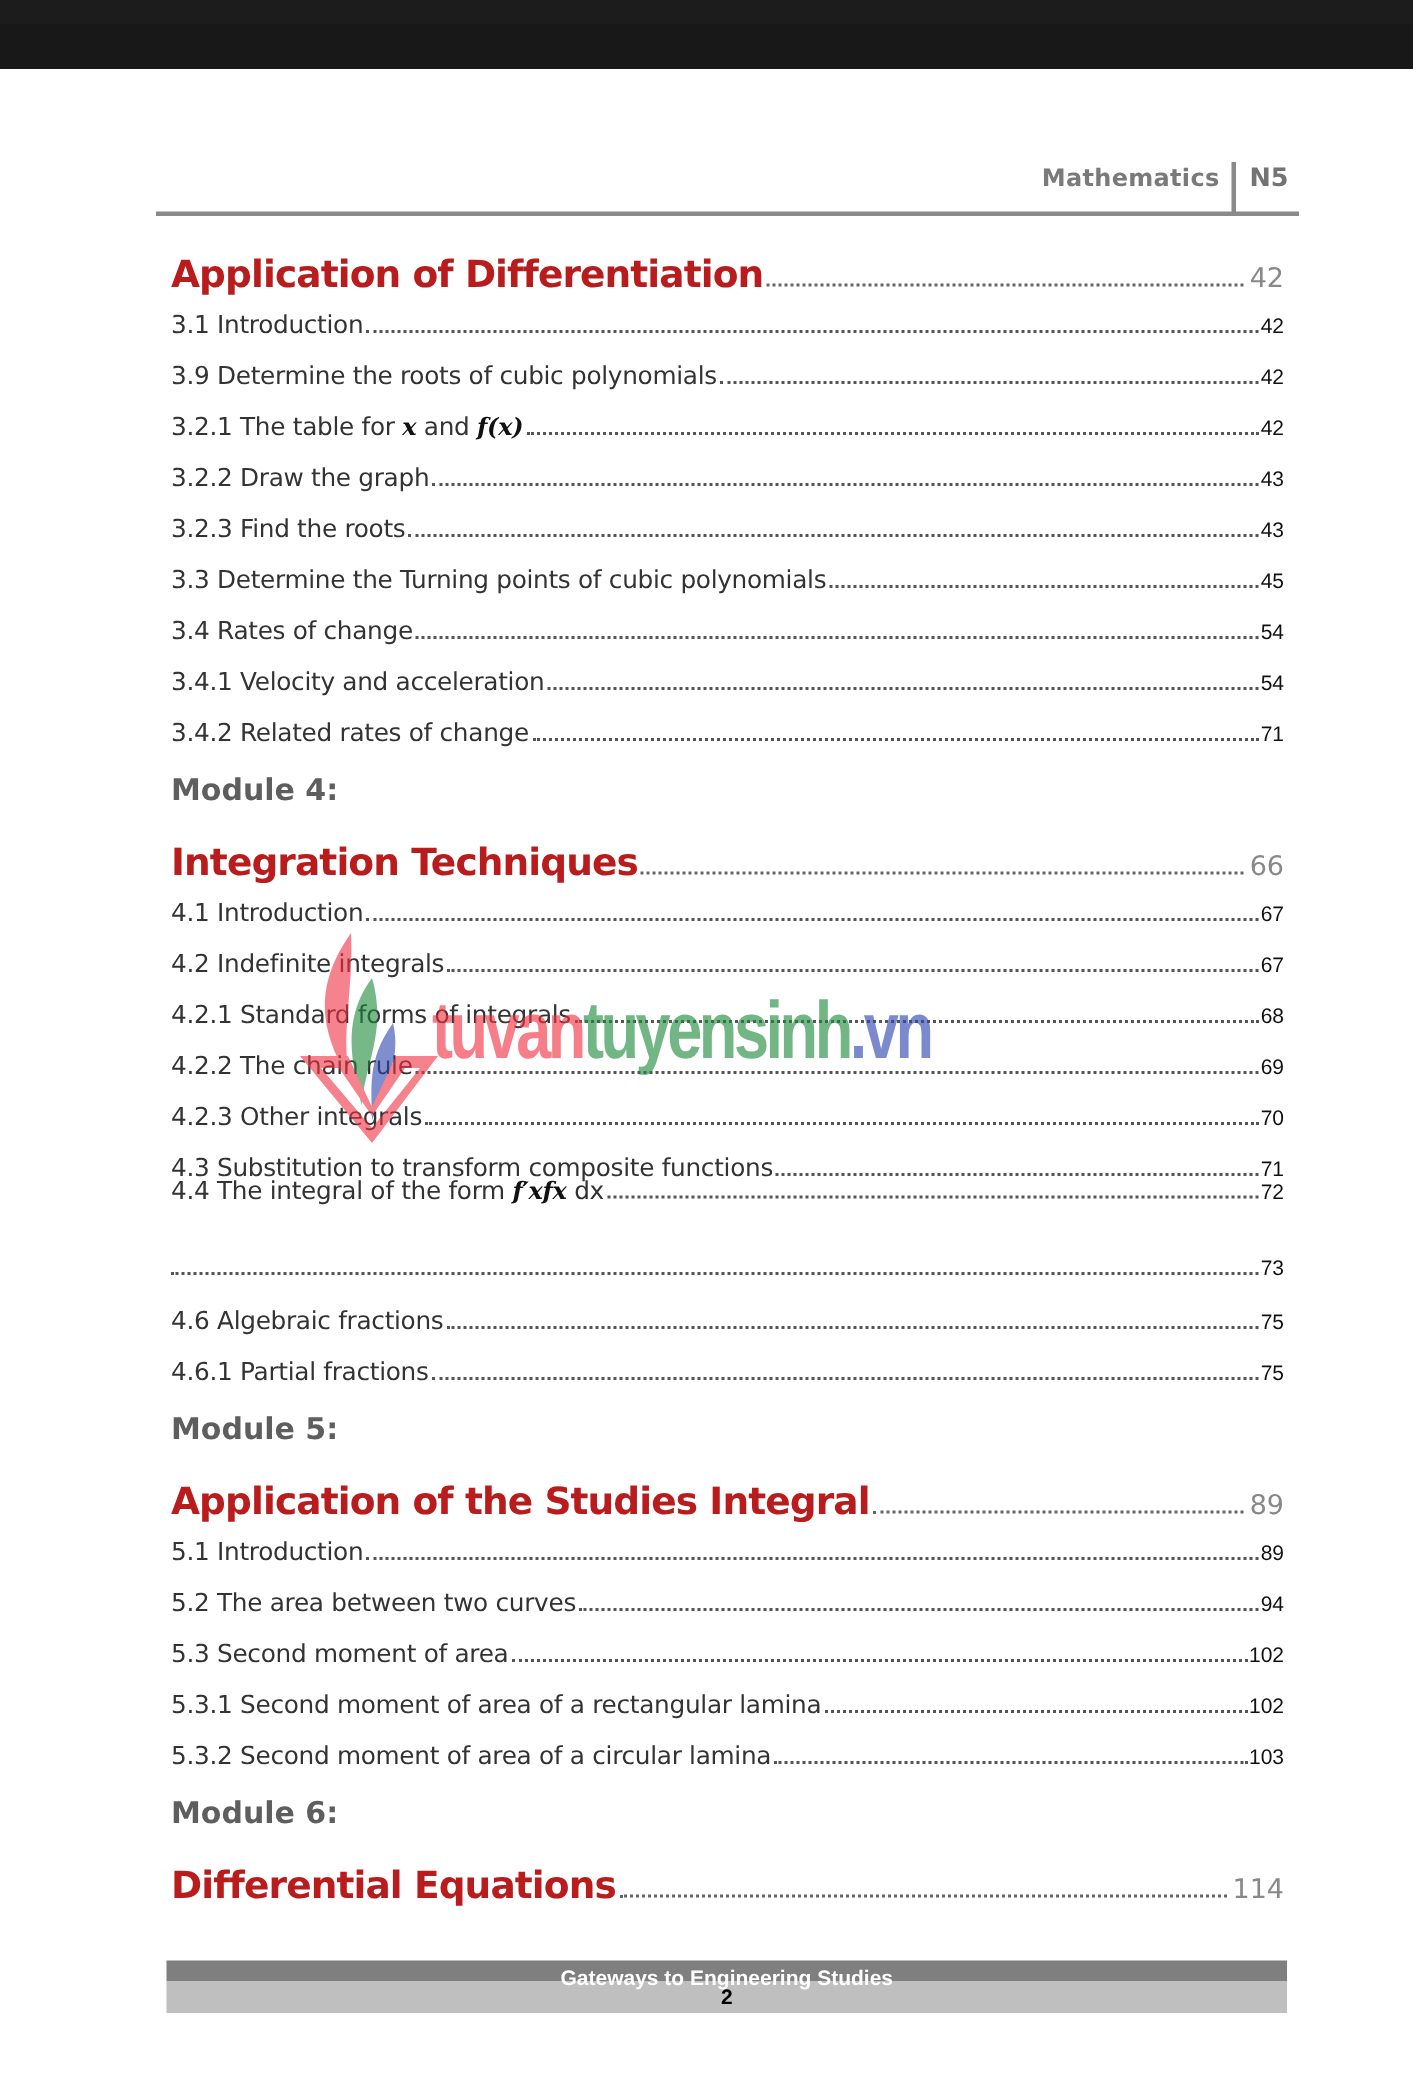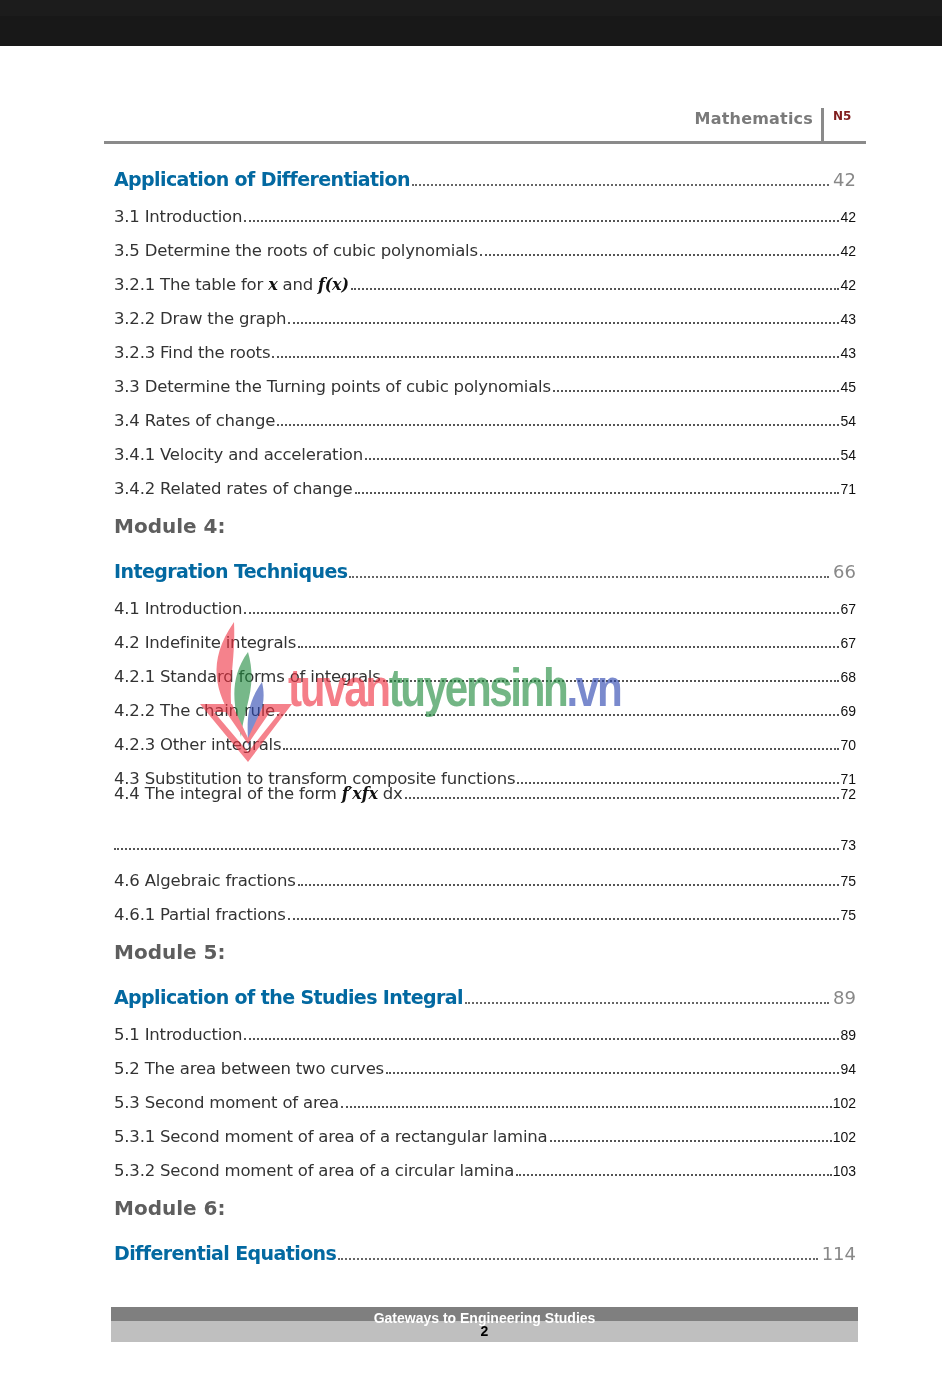--- a/index.html
+++ b/index.html
@@ -8,28 +8,28 @@
     background: #ffffff;
     font-family: "DejaVu Sans", sans-serif;
   }
   .topbar { position: absolute; left: 0; top: 0; width: 942px; height: 46px; background: #181818; }
   .topbar .strip { position: absolute; left: 0; top: 0; width: 942px; height: 16px; background: #1c1c1c; }
 
   .header { position: absolute; left: 104px; top: 104px; width: 762px; height: 40px; text-align: right; }
   .header .rule { position: absolute; left: 0; top: 37px; width: 762px; height: 3px; background: #8a8a8a; }
   .header .vbar { position: absolute; left: 717px; top: 4px; width: 3px; height: 36px; background: #8a8a8a; }
   .header .subject { position: absolute; right: 53px; top: 5px; font-size: 16px; font-weight: bold; color: #7a7a7a; letter-spacing: 0.2px; }
-  .header .level { position: absolute; left: 729px; top: 5px; font-size: 12px; font-weight: bold; color: #7f1d1d; }
+  .header .level { position: absolute; left: 729px; top: 5px; font-size: 17px; font-weight: bold; color: #737373; }
 
   .toc { position: absolute; left: 114px; top: 0; width: 742px; }
   .row { position: absolute; left: 0; width: 742px; display: flex; align-items: baseline; white-space: nowrap; }
   .row .label { color: #333; font-size: 16.5px; letter-spacing: -0.2px; flex: 0 0 auto; padding-right: 2px; }
   .row .dots { flex: 1 1 auto; overflow: hidden; border-bottom: 2px dotted #555; height: 0; margin-bottom: 3px; min-width: 10px; }
   .row .page { color: #111; font-family: "Liberation Sans", sans-serif; font-size: 14px; flex: 0 0 auto; padding-left: 1px; }
-  .row.chapter .label { color: #0369a1; font-size: 19px; font-weight: bold; letter-spacing: -0.6px; }
+  .row.chapter .label { color: #b91c1c; font-size: 25px; font-weight: bold; letter-spacing: -0.6px; }
   .row.chapter .page { color: #888; font-size: 18px; padding-left: 4px; font-family: "DejaVu Sans", sans-serif; }
   .row.chapter .dots { border-bottom: 2px dotted #666; }
   .module { position: absolute; left: 0; font-size: 20px; font-weight: bold; color: #5e5e5e; }
   .math { font-family: "DejaVu Serif", serif; font-weight: bold; font-style: italic; font-size: 16px; color: #111; }
 
   .watermark { position: absolute; left: 196px; top: 612px; width: 480px; height: 150px; pointer-events: none; }
   .watermark .wm-text { position: absolute; left: 92px; top: 44px; font-family: "Liberation Sans", sans-serif; font-weight: bold; font-size: 54px; letter-spacing: -3px; transform: scaleX(0.78); transform-origin: left center; opacity: 0.62; }
   .wm-red { color: #f03040; }
   .wm-green { color: #1e8a3c; }
   .wm-blue { color: #2a44b0; }
@@ -58,21 +58,21 @@
     <span class="label">Application of Differentiation</span>
     <span class="dots"></span>
     <span class="page">42</span>
   </div>
   <div class="row" style="top:207px">
     <span class="label">3.1 Introduction</span>
     <span class="dots"></span>
     <span class="page">42</span>
   </div>
   <div class="row" style="top:241px">
-    <span class="label">3.5 Determine the roots of cubic polynomials</span>
+    <span class="label">3.9 Determine the roots of cubic polynomials</span>
     <span class="dots"></span>
     <span class="page">42</span>
   </div>
   <div class="row" style="top:275px">
     <span class="label"><span>3.2.1 The table for </span><span class="math">x</span><span> and </span><span class="math">f(x)</span></span>
     <span class="dots"></span>
     <span class="page">42</span>
   </div>
   <div class="row" style="top:309px">
     <span class="label">3.2.2 Draw the graph</span>

